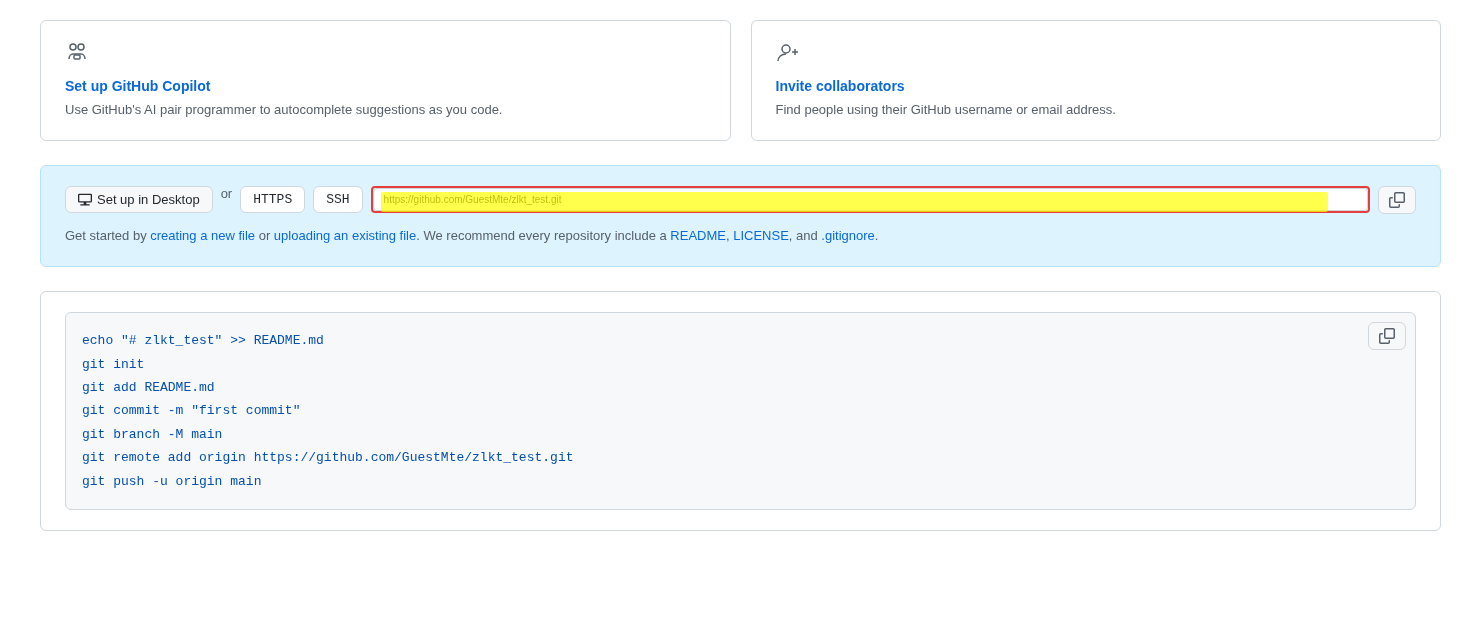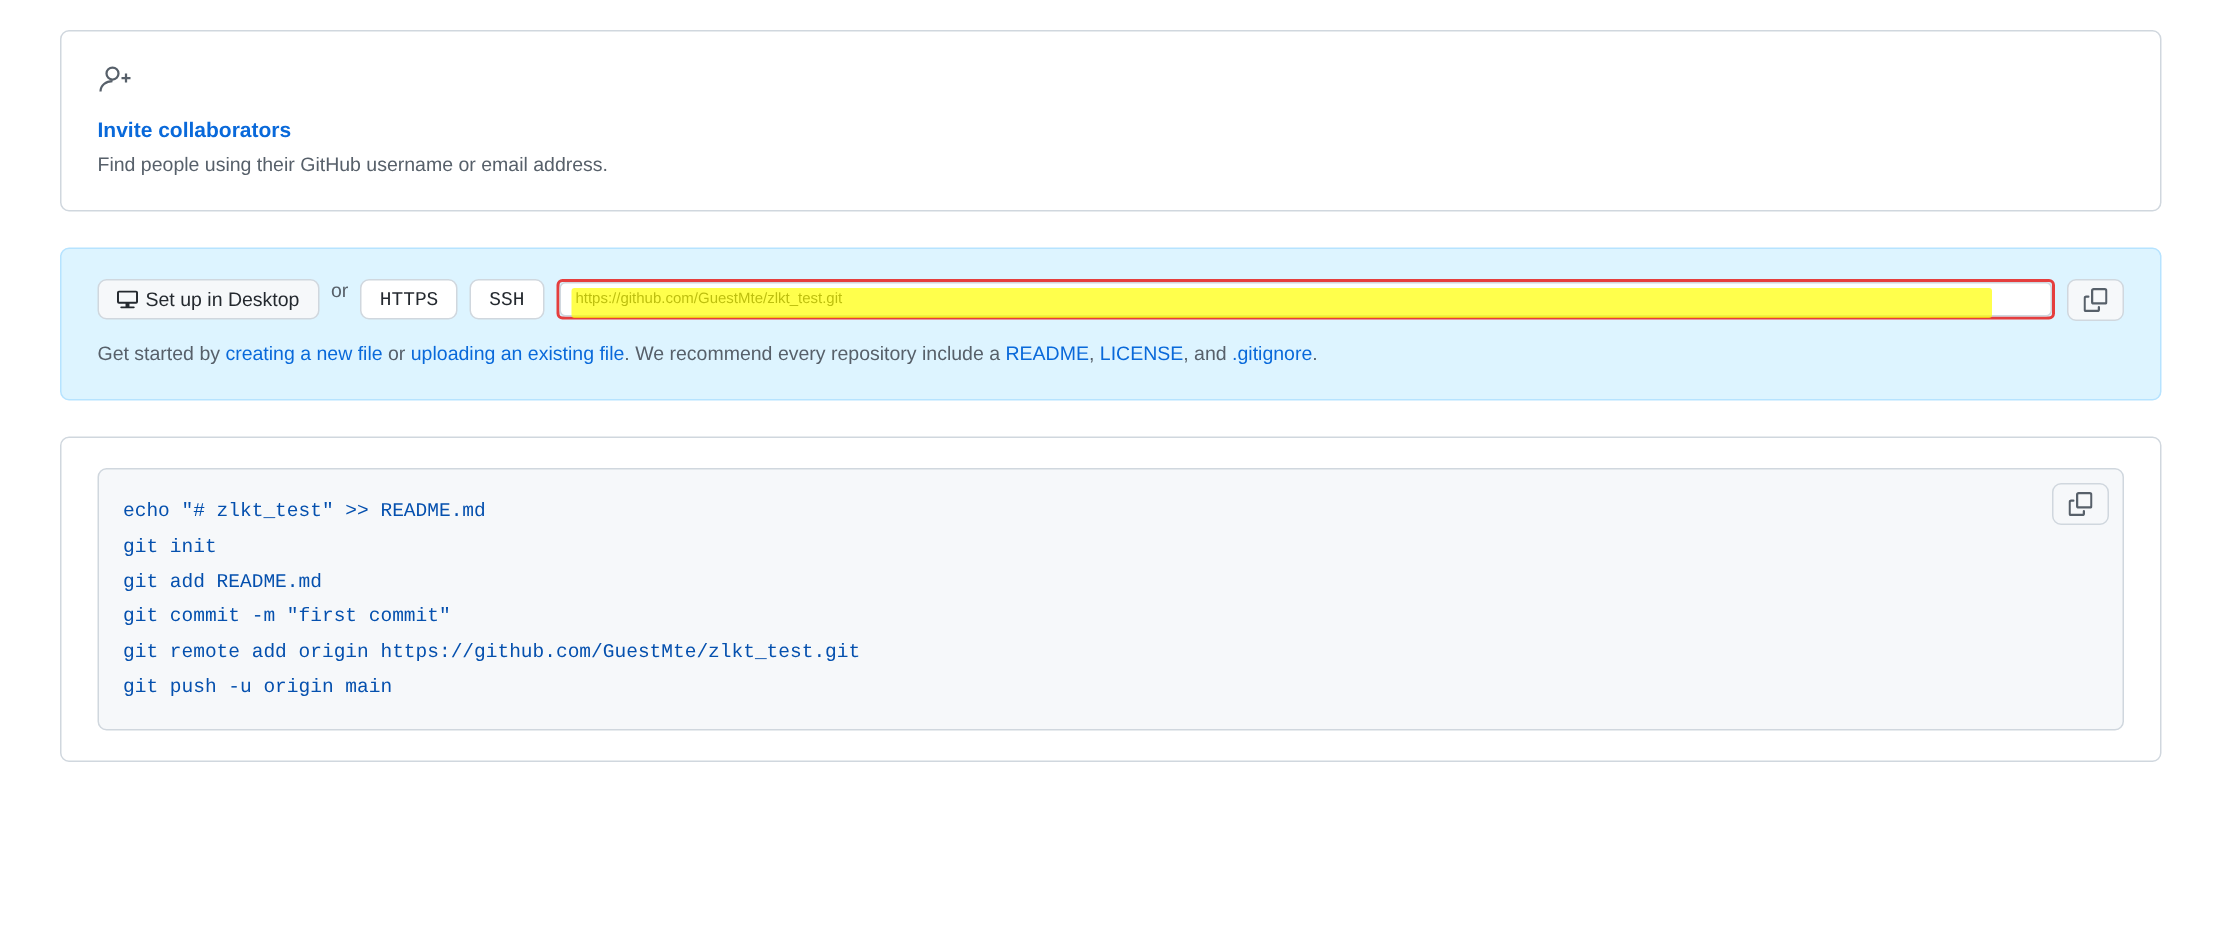--- a/index.html
+++ b/index.html
@@ -218,20 +218,32 @@
       padding: 8px 0;
     }
   </style>
 </head>
 <body>
 
 <div class="page-wrapper">
 
   <div class="cards-row">
 
+    <div class="card">
+      <div class="card-icon">
+        <svg viewBox="0 0 24 24" fill="none" stroke="currentColor" stroke-width="1.5">
+          <circle cx="8" cy="6" r="3"></circle>
+          <circle cx="16" cy="6" r="3"></circle>
+          <path d="M4 18c0-3 2-5 4-5h8c2 0 4 2 4 5"></path>
+          <rect x="9" y="14" width="6" height="4" rx="1"></rect>
+        </svg>
+      </div>
+      <div class="card-title">Set up GitHub Copilot</div>
+      <div class="card-desc">Use GitHub's AI pair programmer to autocomplete suggestions as you code.</div>
+    </div>
 
     <div class="card">
       <div class="card-icon">
         <svg viewBox="0 0 24 24" fill="none" stroke="currentColor" stroke-width="1.5">
           <circle cx="10" cy="8" r="4"></circle>
           <path d="M2 20c0-4 3.6-7 8-7"></path>
           <line x1="19" y1="8" x2="19" y2="14"></line>
           <line x1="16" y1="11" x2="22" y2="11"></line>
         </svg>
       </div>
@@ -278,20 +290,21 @@
   </div>
 
   <div class="commandline-section">
 
     <div class="code-block-wrapper">
       <div class="code-block">
         <span class="code-line">echo "# zlkt_test" &gt;&gt; README.md</span>
         <span class="code-line">git init</span>
         <span class="code-line">git add README.md</span>
         <span class="code-line">git commit -m "first commit"</span>
+        <span class="code-line">git branch -M main</span>
         <span class="code-line">git remote add origin https://github.com/GuestMte/zlkt_test.git</span>
         <span class="code-line">git push -u origin main</span>
       </div>
       <button class="code-copy-btn">
         <svg width="16" height="16" viewBox="0 0 16 16" fill="currentColor">
           <path d="M0 6.75C0 5.784.784 5 1.75 5h1.5a.75.75 0 0 1 0 1.5h-1.5a.25.25 0 0 0-.25.25v7.5c0 .138.112.25.25.25h7.5a.25.25 0 0 0 .25-.25v-1.5a.75.75 0 0 1 1.5 0v1.5A1.75 1.75 0 0 1 9.25 16h-7.5A1.75 1.75 0 0 1 0 14.25Z"></path>
           <path d="M5 1.75C5 .784 5.784 0 6.75 0h7.5C15.216 0 16 .784 16 1.75v7.5A1.75 1.75 0 0 1 14.25 11h-7.5A1.75 1.75 0 0 1 5 9.25Zm1.75-.25a.25.25 0 0 0-.25.25v7.5c0 .138.112.25.25.25h7.5a.25.25 0 0 0 .25-.25v-7.5a.25.25 0 0 0-.25-.25Z"></path>
         </svg>
       </button>
     </div>

